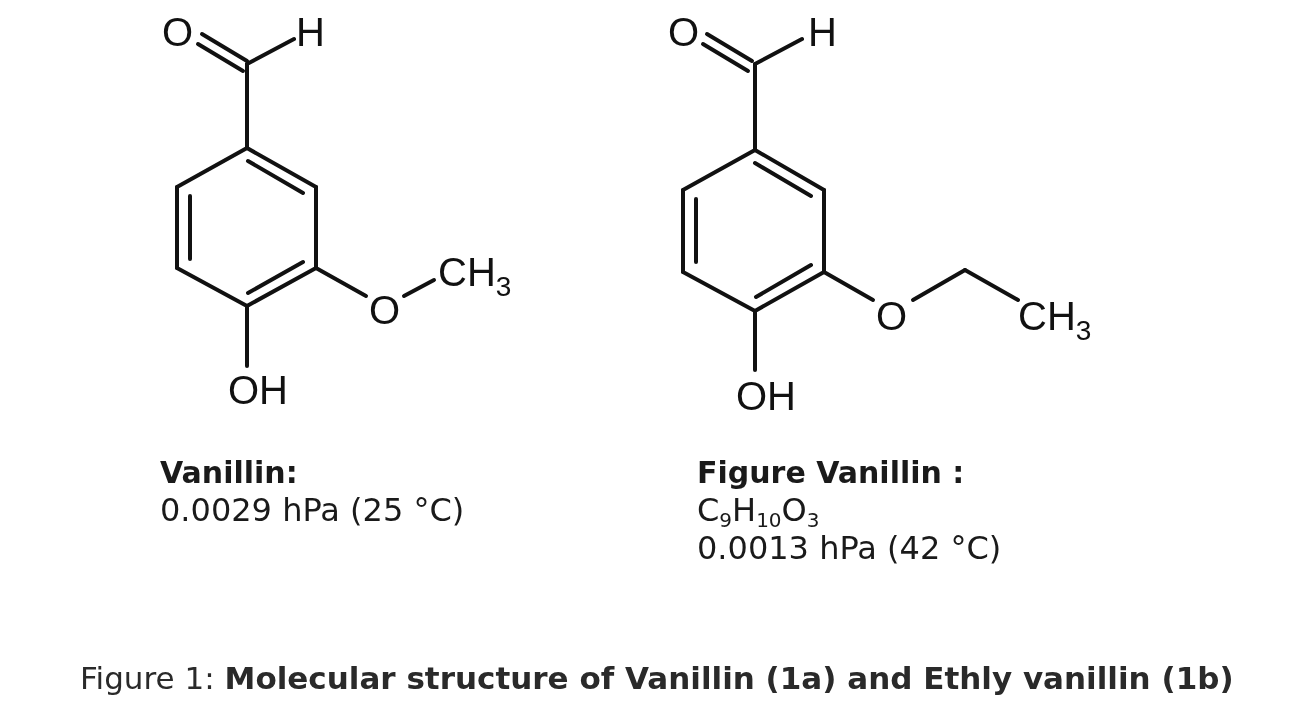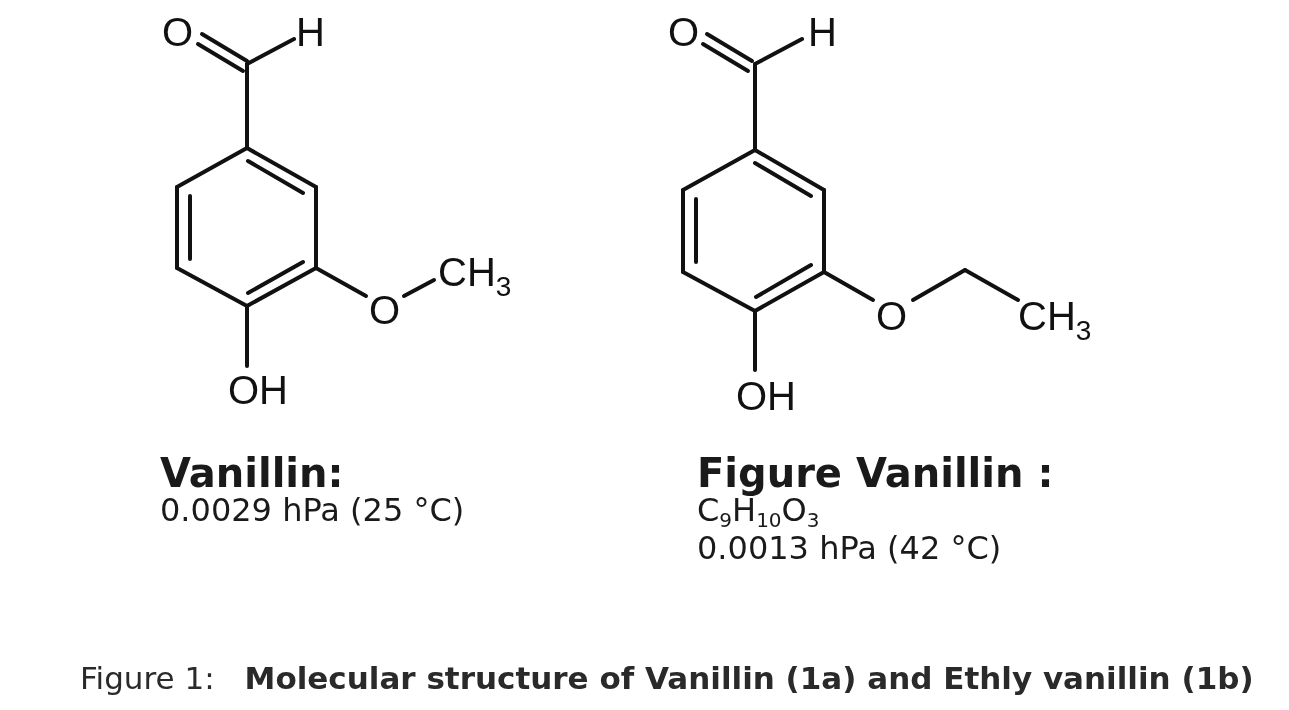--- a/index.html
+++ b/index.html
@@ -1,27 +1,27 @@
 <!DOCTYPE html>
 <html><head>
 <meta charset="utf-8">
 <style>
   html, body { margin: 0; padding: 0; background: #ffffff; }
   body { width: 1289px; height: 710px; position: relative; overflow: hidden; font-family: "Liberation Sans", sans-serif; color: #1a1a1a; }
   .mol { position: absolute; top: 0; left: 0; }
   .atom { font-family: "Liberation Sans", sans-serif; font-size: 40px; fill: #111; }
   .sub { font-size: 28px; }
   .info { position: absolute; font-family: "DejaVu Sans", sans-serif; color: #1a1a1a; }
-  .info .name { font-weight: bold; font-size: 40px; line-height: 36px; }
+  .info .name { font-weight: bold; font-size: 30px; line-height: 36px; }
   .info .line { font-size: 32px; line-height: 38px; }
   .info sub { font-size: 20px; vertical-align: -6px; line-height: 0; }
   #info-a { left: 160px; top: 455px; }
   #info-b { left: 697px; top: 455px; }
   .caption { position: absolute; left: 80px; top: 660px; font-family: "DejaVu Sans", sans-serif; font-size: 31px; color: #2a2a2a; white-space: nowrap; }
-  .caption .bold { font-weight: bold; margin-left: 20px; }
+  .caption .bold { font-weight: bold; }
 </style>
 </head>
 <body>
 
 <svg class="mol" width="1289" height="450" viewBox="0 0 1289 450">
   <g stroke="#111" stroke-width="4" fill="none" stroke-linecap="round">
 
     <line x1="202" y1="34" x2="247" y2="61"></line>
     <line x1="198" y1="44" x2="243" y2="71"></line>
     <line x1="247" y1="64" x2="294" y2="39"></line>

